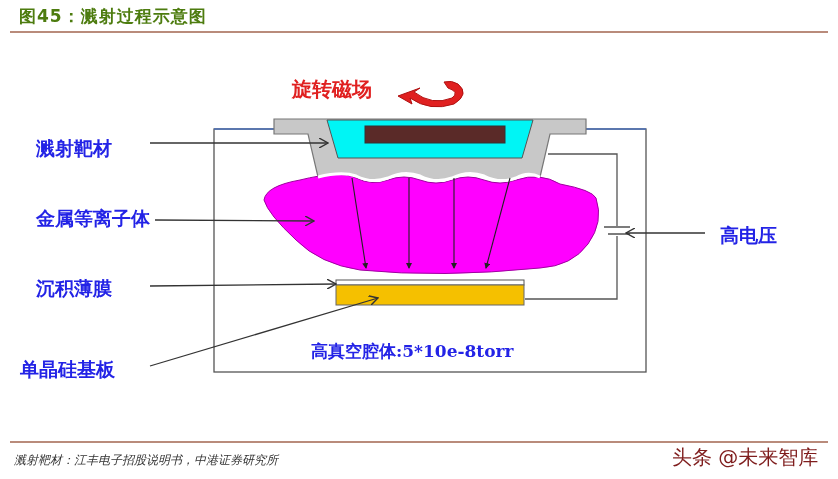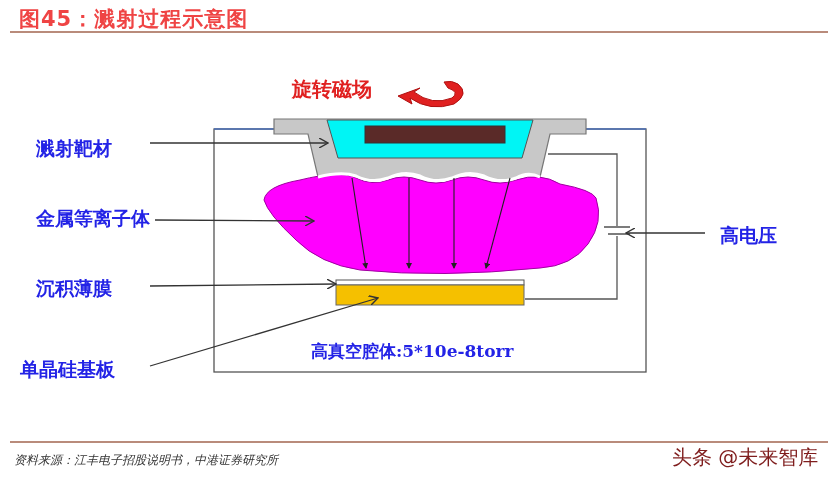--- a/index.html
+++ b/index.html
@@ -1,19 +1,19 @@
 <!DOCTYPE html>
 <html><head>
 <meta charset="utf-8">
 <style>
   html, body { margin: 0; padding: 0; background: #ffffff; }
   body { width: 838px; height: 479px; position: relative; overflow: hidden;
          font-family: "DejaVu Sans", sans-serif; }
-  .fig-title { position: absolute; left: 19px; top: 5px; font-size: 21px; font-weight: bold;
-               color: #ef4444; letter-spacing: 1px; font-family: "DejaVu Sans", sans-serif; }
+  .fig-title { position: absolute; left: 19px; top: 5px; font-size: 17px; font-weight: bold;
+               color: #4d7c0f; letter-spacing: 1px; font-family: "DejaVu Sans", sans-serif; }
   .rule-top { position: absolute; left: 10px; right: 10px; top: 31px; height: 2px; background: #b98b7b; }
   .rule-bottom { position: absolute; left: 10px; right: 10px; top: 441px; height: 2px; background: #b98b7b; }
   .source { position: absolute; left: 14px; top: 452px; font-size: 12px; font-style: italic; color: #333;
             font-family: "DejaVu Serif", serif; }
   .watermark { position: absolute; left: 672px; top: 444px; font-size: 20px; color: #7f1d1d;
                font-family: "DejaVu Sans", sans-serif; }
   svg { position: absolute; left: 0; top: 0; }
   .lbl { font-family: "DejaVu Sans", sans-serif; font-weight: bold; fill: #2323e6; font-size: 19px; }
   .lbl-red { font-family: "DejaVu Sans", sans-serif; font-weight: bold; fill: #e02020; font-size: 20px; }
   .lbl-vac { font-family: "DejaVu Serif", serif; font-weight: bold; fill: #2323e6; font-size: 17px; }
@@ -77,14 +77,14 @@
   <text class="lbl-vac" x="311" y="357">高真空腔体:5*10e-8torr</text>
 
   <line x1="150" y1="143" x2="328" y2="143" stroke="#333" stroke-width="1.3" marker-end="url(#arrowOpen)"></line>
   <line x1="155" y1="220" x2="314" y2="221" stroke="#333" stroke-width="1.3" marker-end="url(#arrowOpen)"></line>
   <line x1="150" y1="286" x2="336" y2="284" stroke="#333" stroke-width="1.3" marker-end="url(#arrowOpen)"></line>
   <line x1="150" y1="366" x2="378" y2="298" stroke="#333" stroke-width="1.3" marker-end="url(#arrowOpen)"></line>
   <line x1="705" y1="233" x2="626" y2="233" stroke="#333" stroke-width="1.3" marker-end="url(#arrowOpen)"></line>
 </svg>
 
 <div class="rule-bottom"></div>
-<div class="source">资料来源：江丰电子招股说明书，中港证券研究所</div>
+<div class="source">溅射靶材：江丰电子招股说明书，中港证券研究所</div>
 <div class="watermark">头条 @未来智库</div>
 
 </body></html>

